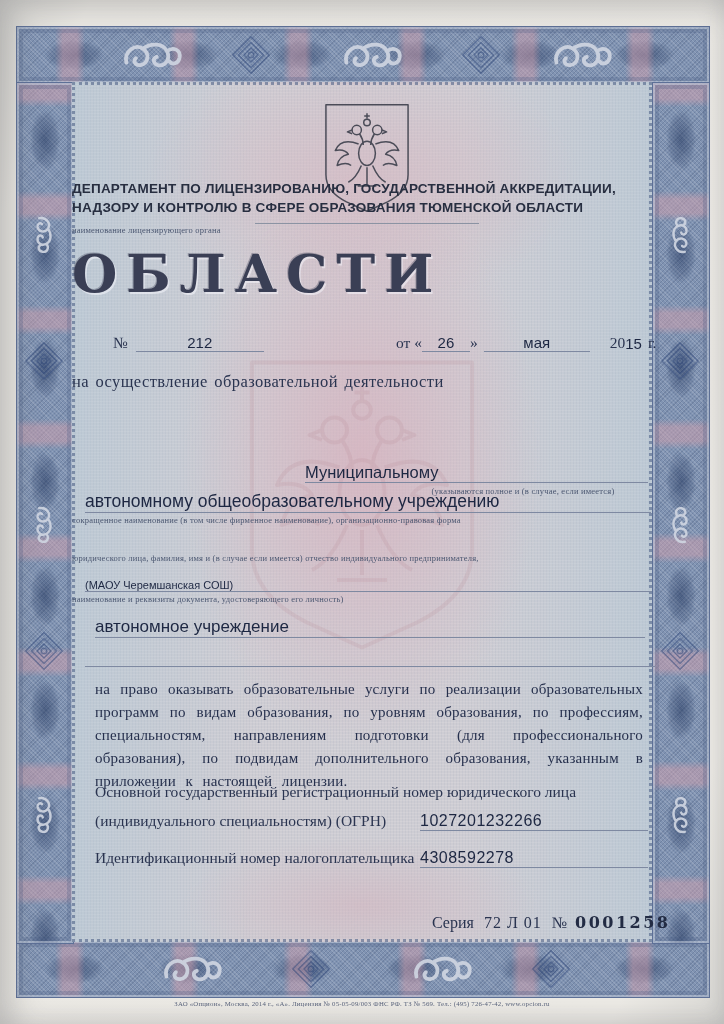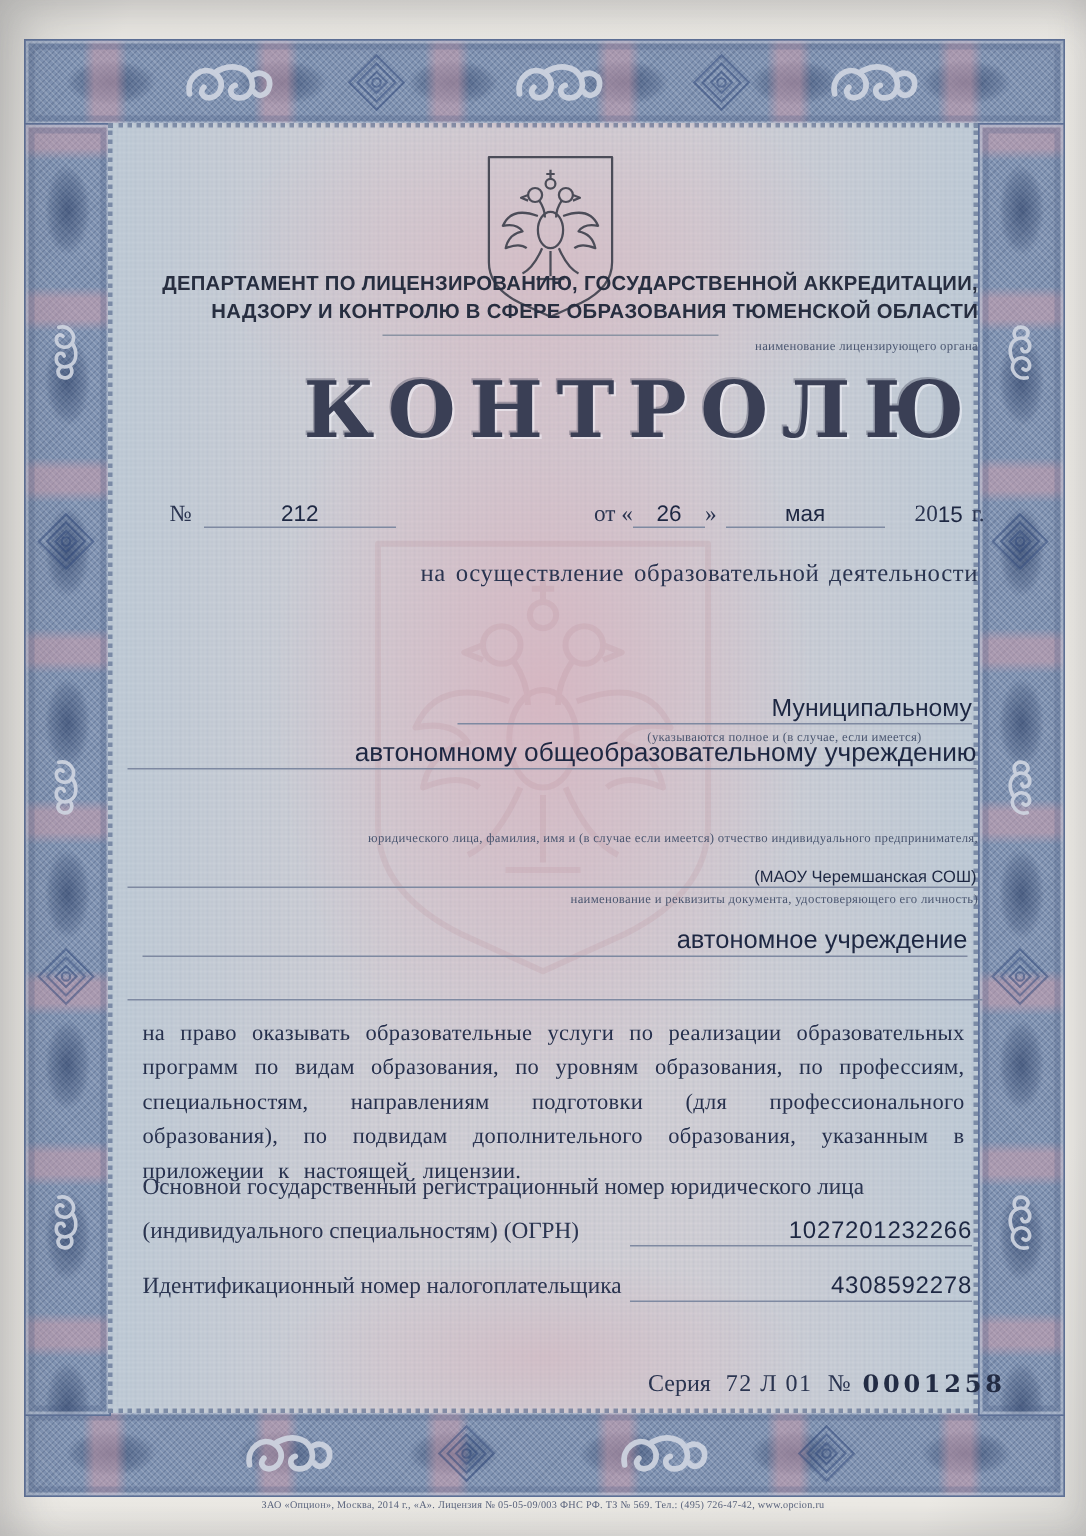--- a/index.html
+++ b/index.html
@@ -34,31 +34,31 @@
     background-image:
       radial-gradient(ellipse 250px 400px at 50% 44%, rgba(215,178,190,.8), rgba(215,178,190,0) 72%),
       radial-gradient(ellipse 290px 170px at 50% 11%, rgba(215,182,192,.65), rgba(215,182,192,0) 75%),
       radial-gradient(ellipse 240px 90px at 50% 96%, rgba(210,175,186,.5), rgba(210,175,186,0) 75%),
       linear-gradient(90deg, rgba(168,188,208,.4), rgba(214,186,196,.22) 32%, rgba(214,186,196,.22) 68%, rgba(168,188,208,.4)),
       repeating-linear-gradient(0deg, rgba(255,255,255,.13) 0 1px, rgba(0,0,0,0) 1px 3px),
       repeating-linear-gradient(90deg, rgba(115,135,165,.1) 0 1px, rgba(0,0,0,0) 1px 3px);}
   .watermark{position:absolute;left:237px;top:340px;width:250px;height:330px;color:#b4838f;opacity:.16;}
   
   .abs{position:absolute;}
-  .ctr{left:72px;width:580px;text-align:right;}
+  .ctr{left:72px;width:580px;text-align:left;}
   .hdr{font-family:"Liberation Sans",sans-serif;font-weight:700;font-size:13.5px;line-height:18px;color:#272e40;letter-spacing:.2px;}
   .cap{font-size:8.5px;color:#4a5670;letter-spacing:.2px;}
   .title{font-family:"DejaVu Serif",serif;font-weight:700;font-size:52px;letter-spacing:9px;color:#3a3f55;
     text-shadow:1.5px 1.5px 0 rgba(250,250,255,.5), -1px -1px 0 rgba(40,44,66,.3);}
   .ser{font-size:15.5px;color:#2a3450;}
   .val{font-family:"Liberation Sans",sans-serif;font-weight:400;color:#1d2742;}
   .slotrow{display:flex;align-items:flex-end;}
   .slot{border-bottom:1.4px solid #7e89a1;text-align:center;}
   .uline{border-bottom:1.4px solid #7e89a1;}
-  .fieldrow{box-sizing:border-box;border-bottom:1.4px solid #7e89a1;display:flex;align-items:flex-end;justify-content:flex-end;}
+  .fieldrow{box-sizing:border-box;border-bottom:1.4px solid #7e89a1;display:flex;align-items:flex-end;justify-content:flex-start;}
   .para{font-size:15px;line-height:23px;color:#26304d;text-align:justify;word-spacing:5.5px;letter-spacing:.2px;}
   .imprint{font-size:6.8px;color:#59637c;letter-spacing:.2px;}
   .rule{border-top:1px solid #8b93a3;height:0;}
 </style>
 </head>
 <body>
 
 <svg width="0" height="0" style="position:absolute" aria-hidden="true">
   <symbol id="scroll" viewBox="0 0 100 60">
     <path d="M8 42 C4 24 22 12 34 20 C46 28 42 44 30 46 C22 47 18 40 23 35 M34 20 C48 10 66 12 72 24 C78 36 70 48 58 46 C50 44 49 35 56 33 M72 24 C82 16 94 22 92 34 C90 44 80 46 76 40" fill="none" stroke="currentColor" stroke-width="6" stroke-linecap="round"></path>
@@ -174,21 +174,21 @@
 
   <svg class="abs" style="left:320px;top:102px;width:94px;height:112px;color:#4b4c58">
       <use href="#eagle"></use>
     </svg>
 
   <div class="abs ctr hdr" style="top:180px">ДЕПАРТАМЕНТ ПО ЛИЦЕНЗИРОВАНИЮ, ГОСУДАРСТВЕННОЙ АККРЕДИТАЦИИ,</div>
   <div class="abs ctr hdr" style="top:199px">НАДЗОРУ И КОНТРОЛЮ В СФЕРЕ ОБРАЗОВАНИЯ ТЮМЕНСКОЙ ОБЛАСТИ</div>
   <div class="abs rule" style="left:255px;top:223px;width:224px"></div>
   <div class="abs ctr cap" style="top:225px">наименование лицензирующего органа</div>
 
-  <div class="abs ctr title" style="top:243px">КОНТРОЛЮ</div>
+  <div class="abs ctr title" style="top:243px">ОБЛАСТИ</div>
 
   <div class="abs slotrow" style="left:113px;top:330px;height:22px">
     <span class="ser">№</span>
     <span class="slot val" style="width:128px;margin-left:8px;font-size:15px">212</span>
   </div>
   <div class="abs slotrow" style="left:396px;top:330px;height:22px">
     <span class="ser">от «</span>
     <span class="slot val" style="width:48px;font-size:15px">26</span>
     <span class="ser">»</span>
     <span class="slot val" style="width:106px;margin-left:6px;font-size:15px">мая</span>
@@ -200,20 +200,21 @@
   <div class="abs ctr ser" style="top:372px;font-size:16.5px;letter-spacing:.4px;word-spacing:2px">на осуществление образовательной деятельности</div>
 
   <div class="abs fieldrow" style="left:305px;top:458px;width:343px;height:25px">
     <span class="val" style="font-size:16.5px">Муниципальному</span>
   </div>
   <div class="abs cap" style="left:398px;top:486px;width:250px;text-align:center">(указываются полное и (в случае, если имеется)</div>
 
   <div class="abs fieldrow" style="left:85px;top:487px;width:566px;height:26px">
     <span class="val" style="font-size:17.5px">автономному общеобразовательному учреждению</span>
   </div>
+  <div class="abs ctr cap" style="top:515px">сокращенное наименование (в том числе фирменное наименование), организационно-правовая форма</div>
 
   <div class="abs ctr cap" style="top:553px">юридического лица, фамилия, имя и (в случае если имеется) отчество индивидуального предпринимателя,</div>
 
   <div class="abs fieldrow" style="left:85px;top:566px;width:566px;height:26px">
     <span class="val" style="font-size:11px">(МАОУ Черемшанская СОШ)</span>
   </div>
   <div class="abs fieldrow" style="left:95px;top:612px;width:550px;height:26px">
     <span class="val" style="font-size:17px">автономное учреждение</span>
   </div>
 

